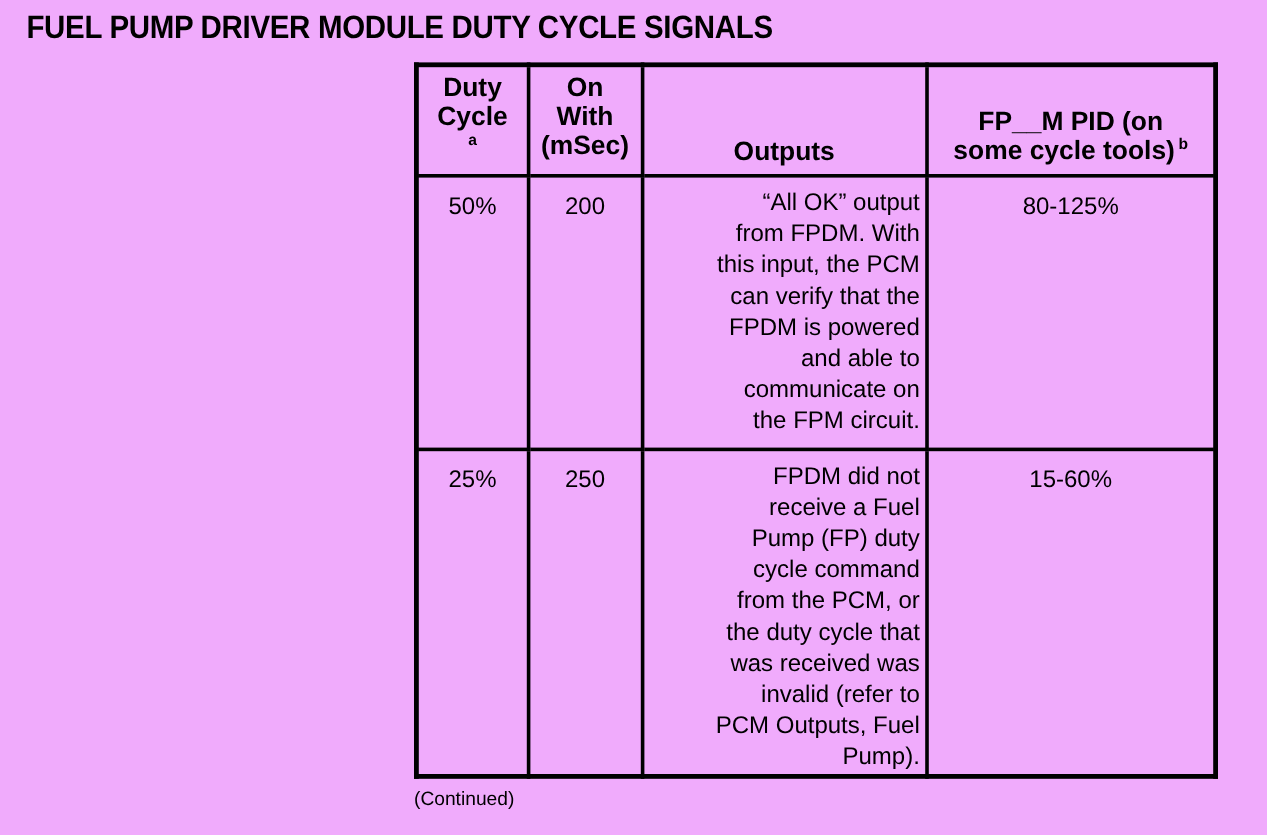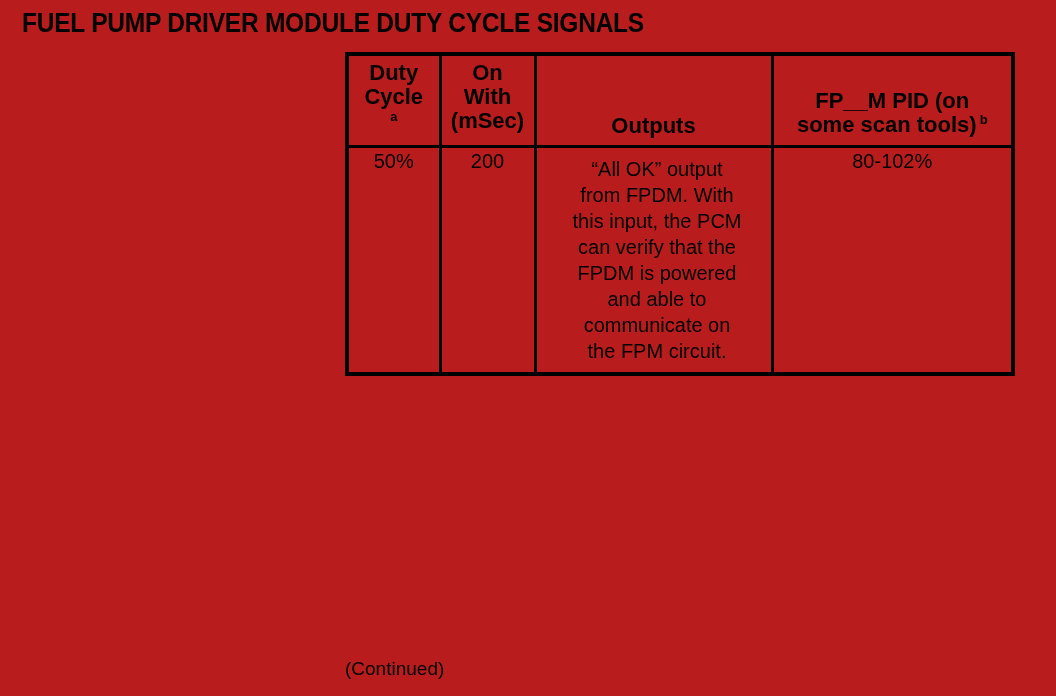--- a/index.html
+++ b/index.html
@@ -6,21 +6,21 @@
     margin: 0;
     padding: 0;
     background: #ffffff;
     font-family: "Liberation Sans", sans-serif;
     color: #000000;
   }
   .page {
     position: relative;
     width: 1056px;
     height: 696px;
-    background: #b91c1c;
+    background: #f0abfc;
     overflow: hidden;
   }
   .title {
     position: absolute;
     left: 22px;
     top: 8px;
     margin: 0;
     font-size: 27px;
     font-weight: bold;
     letter-spacing: -0.3px;
@@ -70,34 +70,34 @@
   }
   sup.fn-inline {
     vertical-align: super;
     margin-left: 3px;
   }
 
   td {
     vertical-align: top;
     font-size: 20px;
     line-height: 26px;
-    padding: 0 2px 0 2px;
+    padding: 11px 2px 0 2px;
   }
   td.cell-center { text-align: center; }
   td.cell-comments {
-    text-align: center;
+    text-align: right;
     padding: 8px 4px 0 11px;
     white-space: pre-line;
     margin-top: 30px;
   }
   .continued {
     position: absolute;
     left: 345px;
     top: 658px;
-    font-size: 19px;
+    font-size: 16px;
   }
 </style>
 </head>
 <body>
 
 <div class="page">
 
   <h1 class="title">FUEL PUMP DRIVER MODULE DUTY CYCLE SIGNALS</h1>
 
   <table class="signals">
@@ -117,36 +117,51 @@
         <th class="v-top">
           <span class="hdr-label">On
 With
 (mSec)</span>
         </th>
         <th class="v-bottom">
           <span class="hdr-label">Outputs</span>
         </th>
         <th class="v-bottom">
           <span class="hdr-label">FP__M PID (on
-some scan tools)</span><sup class="fn fn-inline">b</sup>
+some cycle tools)</span><sup class="fn fn-inline">b</sup>
         </th>
       </tr>
     </thead>
     <tbody>
       <tr class="data-row-0">
         <td class="cell-center">50%</td>
         <td class="cell-center">200</td>
         <td class="cell-comments">“All OK” output
 from FPDM. With
 this input, the PCM
 can verify that the
 FPDM is powered
 and able to
 communicate on
 the FPM circuit.</td>
-        <td class="cell-center">80-102%</td>
+        <td class="cell-center">80-125%</td>
+      </tr>
+      <tr class="data-row-1">
+        <td class="cell-center">25%</td>
+        <td class="cell-center">250</td>
+        <td class="cell-comments">FPDM did not
+receive a Fuel
+Pump (FP) duty
+cycle command
+from the PCM, or
+the duty cycle that
+was received was
+invalid (refer to
+PCM Outputs, Fuel
+Pump).</td>
+        <td class="cell-center">15-60%</td>
       </tr>
     </tbody>
   </table>
 
   <div class="continued">(Continued)</div>
 
 </div>
 
 </body></html>

